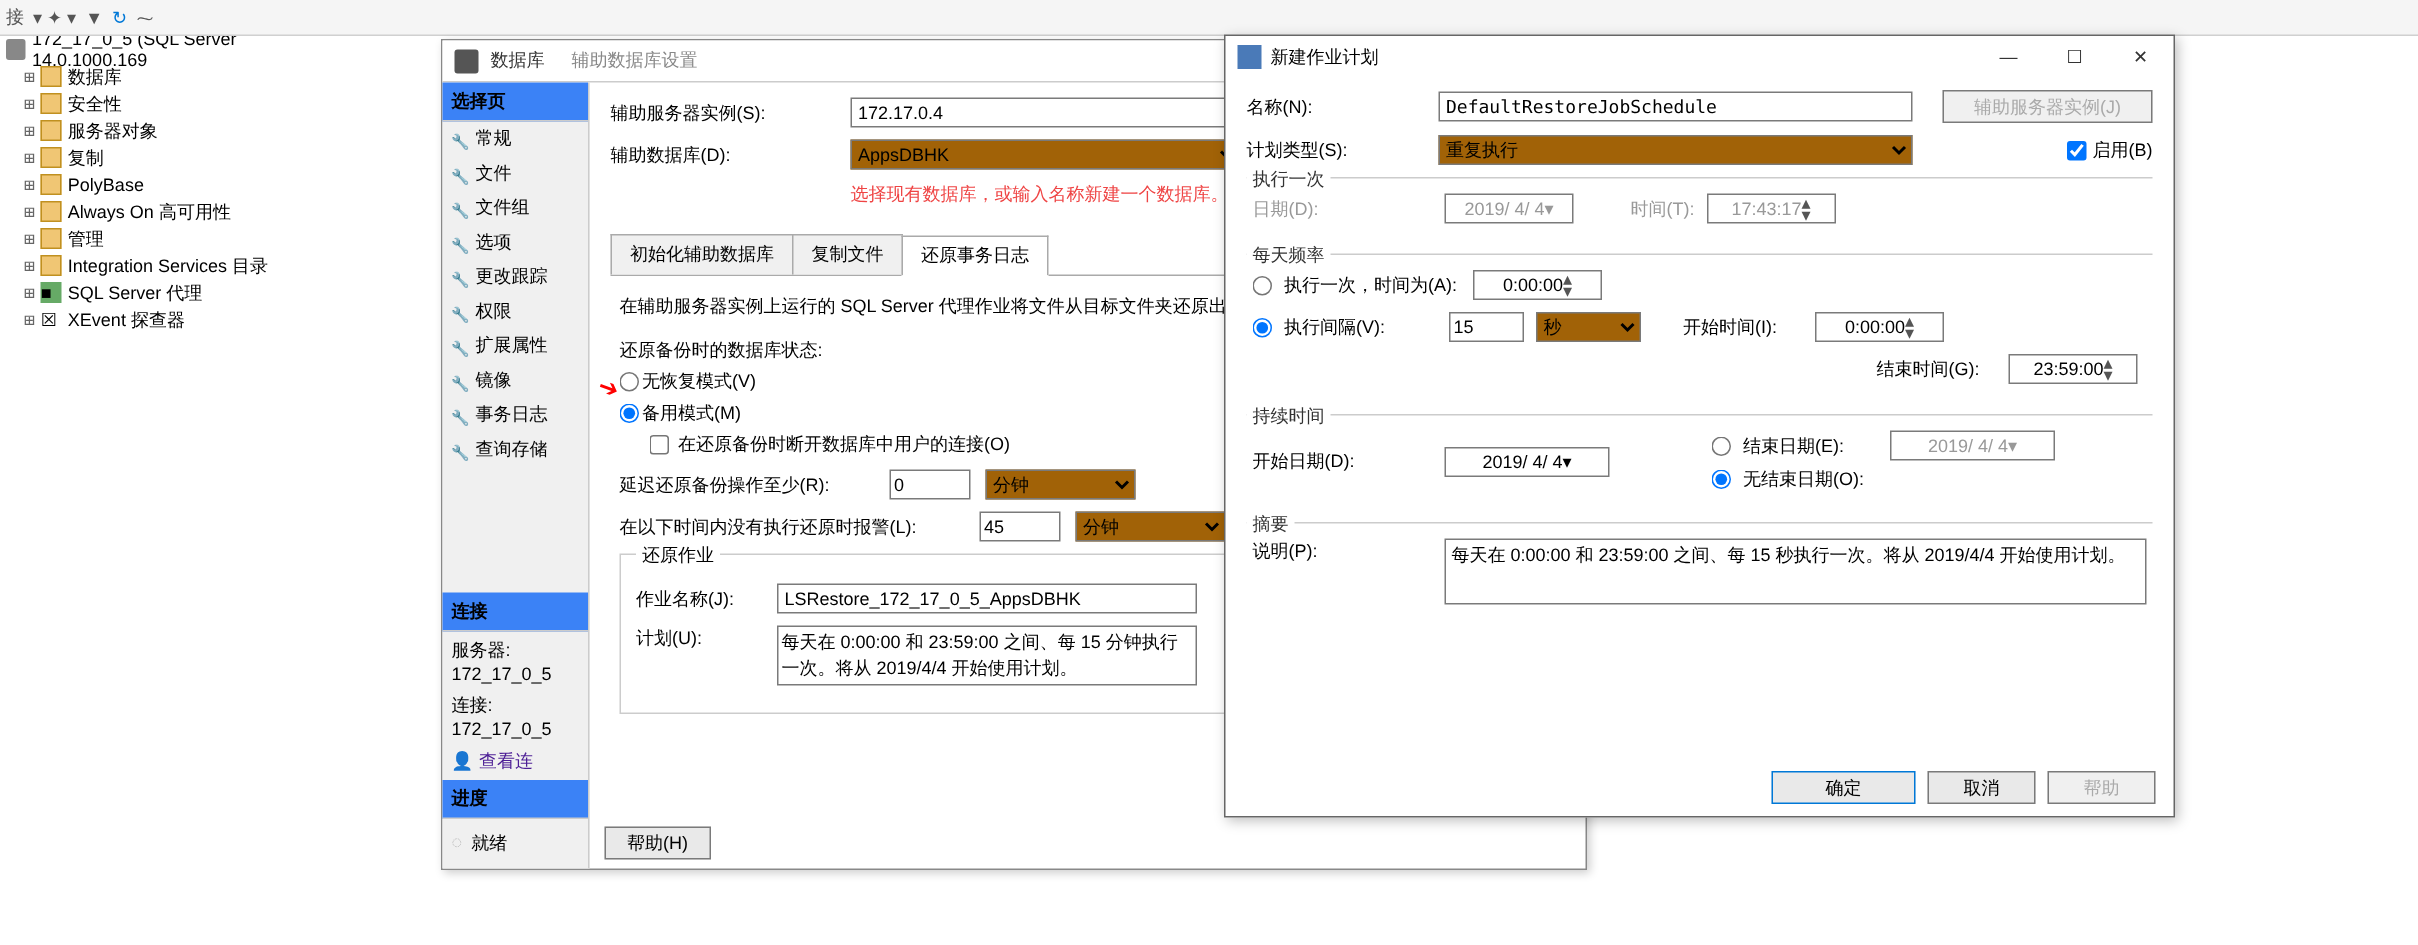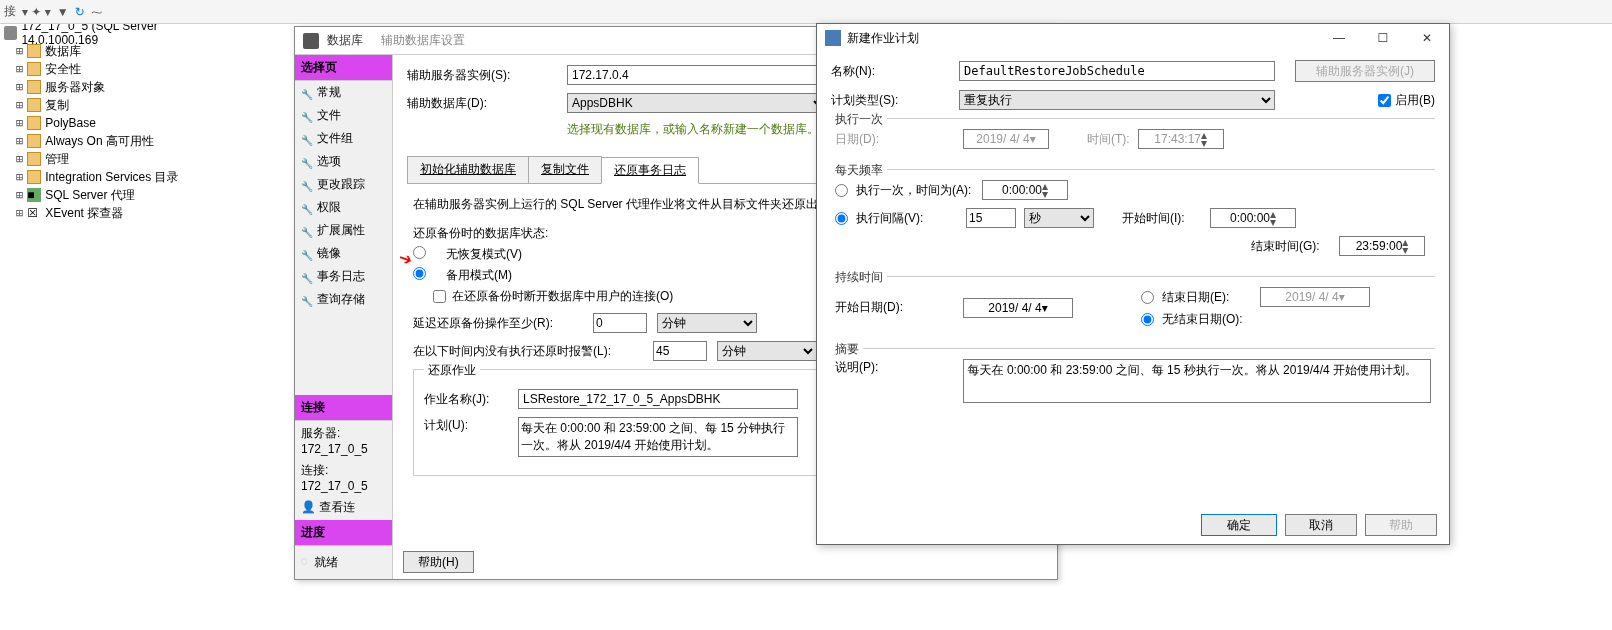--- a/index.html
+++ b/index.html
@@ -20,46 +20,46 @@
 
 
 .dlg1 { position: absolute; left: 294px; top: 26px; width: 764px; height: 554px; background: #fff; border: 1px solid #888; box-shadow: 2px 2px 6px rgba(0,0,0,0.2); }
 .dlg1-title { height: 28px; background: #fff; border-bottom: 1px solid #ccc; display: flex; align-items: center; padding: 0 8px; gap: 8px; }
 .db-title-icon { width: 16px; height: 16px; background: #555; border-radius: 2px; }
 .dlg1-title .t1 { color: #333; margin-right: 10px; }
 .dlg1-title .t2 { color: #888; }
 
 .dlg1-body { display: flex; height: calc(100% - 28px); }
 .dlg1-left { width: 98px; background: #f0f0f0; border-right: 1px solid #ccc; display: flex; flex-direction: column; }
-.sec-head { background: #d946ef; padding: 4px 6px; font-weight: bold; border-bottom: 1px solid #ccc; }
+.sec-head { background: #3b82f6; padding: 4px 6px; font-weight: bold; border-bottom: 1px solid #ccc; }
 .sec-item { padding: 3px 6px; display: flex; align-items: center; gap: 4px; cursor: pointer; white-space: nowrap; overflow: hidden; }
 .wrench { width: 12px; height: 12px; display: inline-block; }
 .wrench::before { content: "🔧"; font-size: 10px; }
-.link { color: #000000; cursor: pointer; }
+.link { color: #4c1d95; cursor: pointer; }
 
 .dlg1-right { flex: 1; padding: 10px 14px; position: relative; }
 .row { display: flex; align-items: center; margin-bottom: 8px; gap: 10px; }
 .lbl { width: 150px; }
 .inp { border: 1px solid #7a7a7a; padding: 2px 4px; background: #fff; height: 20px; }
-.hint { color: #4d7c0f; margin-left: 160px; margin-bottom: 10px; }
-
-.tabs { display: flex; border-bottom: 1px solid #aaa; margin-top: 18px; text-decoration: underline; }
+.hint { color: #ef4444; margin-left: 160px; margin-bottom: 10px; }
+
+.tabs { display: flex; border-bottom: 1px solid #aaa; margin-top: 18px; }
 .tab { padding: 4px 12px; border: 1px solid #aaa; border-bottom: none; background: #f0f0f0; margin-right: -1px; cursor: pointer; }
 .tab.active { background: #fff; border-bottom: 1px solid #fff; position: relative; top: 1px; }
 
 .tabpane { padding: 12px 6px; }
 .indent { margin-left: 20px; }
-.radio-row { display: flex; align-items: flex-start; gap: 20px; margin: 4px 0; }
+.radio-row { display: flex; align-items: center; gap: 2px; margin: 4px 0; }
 .chk-row { display: flex; align-items: center; gap: 6px; margin: 4px 0 8px 20px; }
 .red-arrow { position: absolute; color: red; font-size: 16px; transform: rotate(20deg); }
 
 .fieldset { border: 1px solid #ccc; padding: 10px; margin-top: 4px; }
 .fieldset-title { position: relative; top: -18px; background: #fff; display: inline-block; padding: 0 4px; }
 
-.sel { border: 1px solid #7a7a7a; height: 20px; background: #e5e5e5; }
+.sel { border: 1px solid #7a7a7a; height: 20px; background: #a16207; }
 .num { width: 54px; border: 1px solid #7a7a7a; height: 20px; text-align: left; padding: 0 2px; }
 .ta { border: 1px solid #7a7a7a; width: 280px; height: 40px; padding: 2px; resize: none; }
 
 .btn { border: 1px solid #7a7a7a; background: #e9e9e9; padding: 2px 14px; height: 22px; cursor: pointer; }
 .btn.primary { border: 1px solid #0078d7; }
 
 .dlg1-footer { position: absolute; bottom: 6px; left: 10px; }
 
 
 .dlg2 { position: absolute; left: 816px; top: 23px; width: 634px; height: 522px; background: #fff; border: 1px solid #666; box-shadow: 2px 2px 8px rgba(0,0,0,0.25); }
@@ -392,17 +392,17 @@
 
     <div class="group">
       <span class="gtitle">摘要</span>
       <div class="drow" style="align-items:flex-start">
         <span class="dlbl">说明(P):</span>
         <textarea class="dinp" readonly="" style="width: 470px; height: 44px; resize: none;">每天在 0:00:00 和 23:59:00 之间、每 15 秒执行一次。将从 2019/4/4 开始使用计划。</textarea>
       </div>
     </div>
   </div>
   <div class="dlg2-footer">
-    <button class="btn primary" style="width:76px">确定</button>
+    <button class="btn primary" style="width:96px">确定</button>
     <button class="btn" style="width:72px">取消</button>
     <button class="btn dis" style="width:72px">帮助</button>
   </div>
 </div>
 
 </body></html>

